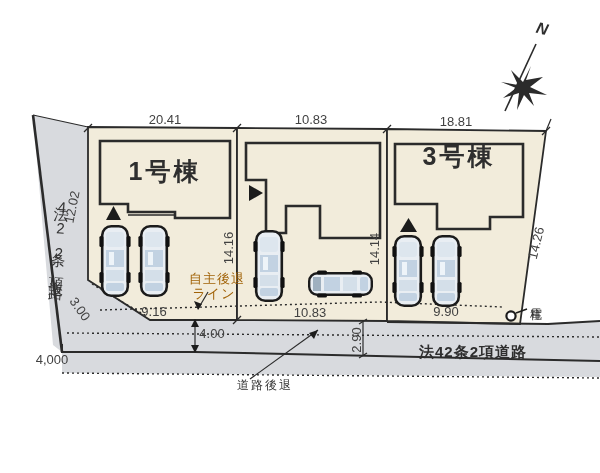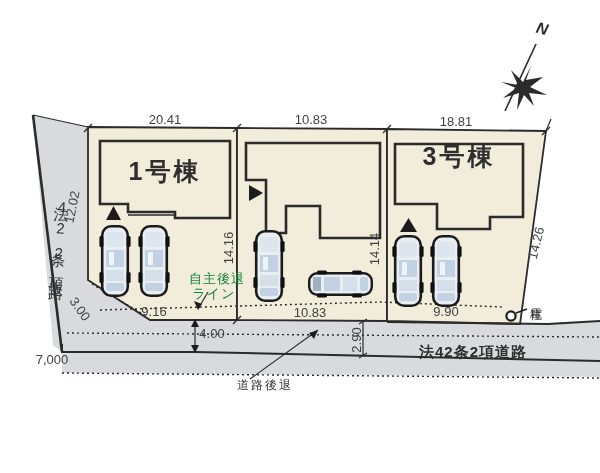--- a/index.html
+++ b/index.html
@@ -15,21 +15,21 @@
   .dim{font-size:13px;color:#414141;}
   .rot90{transform:translate(-50%,-50%) rotate(-90deg);}
   .lot-name{font-size:25px;font-weight:600;color:#2e2e2e;letter-spacing:3px;}
   .vert{
     writing-mode:vertical-rl;text-orientation:upright;
     transform:translate(-50%,-50%);
   }
   .road-left-label{font-size:15px;color:#333;letter-spacing:4px;transform:translate(-50%,-50%) rotate(4deg);}
   .road-bottom-label{font-size:15px;font-weight:700;color:#2e2e2e;letter-spacing:1px;}
   .retreat-label{font-size:12px;color:#333;letter-spacing:2px;}
-  .setback-label{font-size:13px;color:#15803d;letter-spacing:1px;}
+  .setback-label{font-size:13px;color:#a16207;letter-spacing:1px;}
   .pole-label{font-size:12px;color:#333;}
   .north-label{font-size:16px;font-weight:700;font-style:italic;color:#2e2e2e;transform:translate(-50%,-50%) rotate(14deg);}
 </style>
 </head>
 <body>
 
 <div class="stage">
 
   <svg width="600" height="473" viewBox="0 0 600 473">
     <defs>
@@ -144,21 +144,21 @@
   <div class="lbl dim rot90" style="left:374px;top:249px;">14.14</div>
   <div class="lbl dim" style="left:536px;top:243px;transform:translate(-50%,-50%) rotate(-76deg);">14.26</div>
 
   <div class="lbl dim" style="left:154px;top:311px;">9.16</div>
   <div class="lbl dim" style="left:310px;top:312px;">10.83</div>
   <div class="lbl dim" style="left:446px;top:311px;text-align:right;">9.90</div>
 
   <div class="lbl dim" style="left:80px;top:309px;transform:translate(-50%,-50%) rotate(55deg);">3.00</div>
   <div class="lbl dim" style="left:212px;top:333px;">4.00</div>
   <div class="lbl dim rot90" style="left:356px;top:340px;">2.90</div>
-  <div class="lbl dim" style="left:52px;top:359px;">7,000</div>
+  <div class="lbl dim" style="left:52px;top:359px;">4,000</div>
 
   <div class="lbl setback-label" style="left:217px;top:278px;">自主後退</div>
   <div class="lbl setback-label" style="left:214px;top:293px;">ライン</div>
   <div class="lbl retreat-label" style="left:265px;top:385px;">道路後退</div>
 
   <div class="lbl vert road-left-label" style="left:60px;top:236px;">法42条2項道路</div>
   <div class="lbl road-bottom-label" style="left:473px;top:351px;">法42条2項道路</div>
 
   <div class="lbl vert pole-label" style="left:536px;top:299px;">電柱</div>
 

